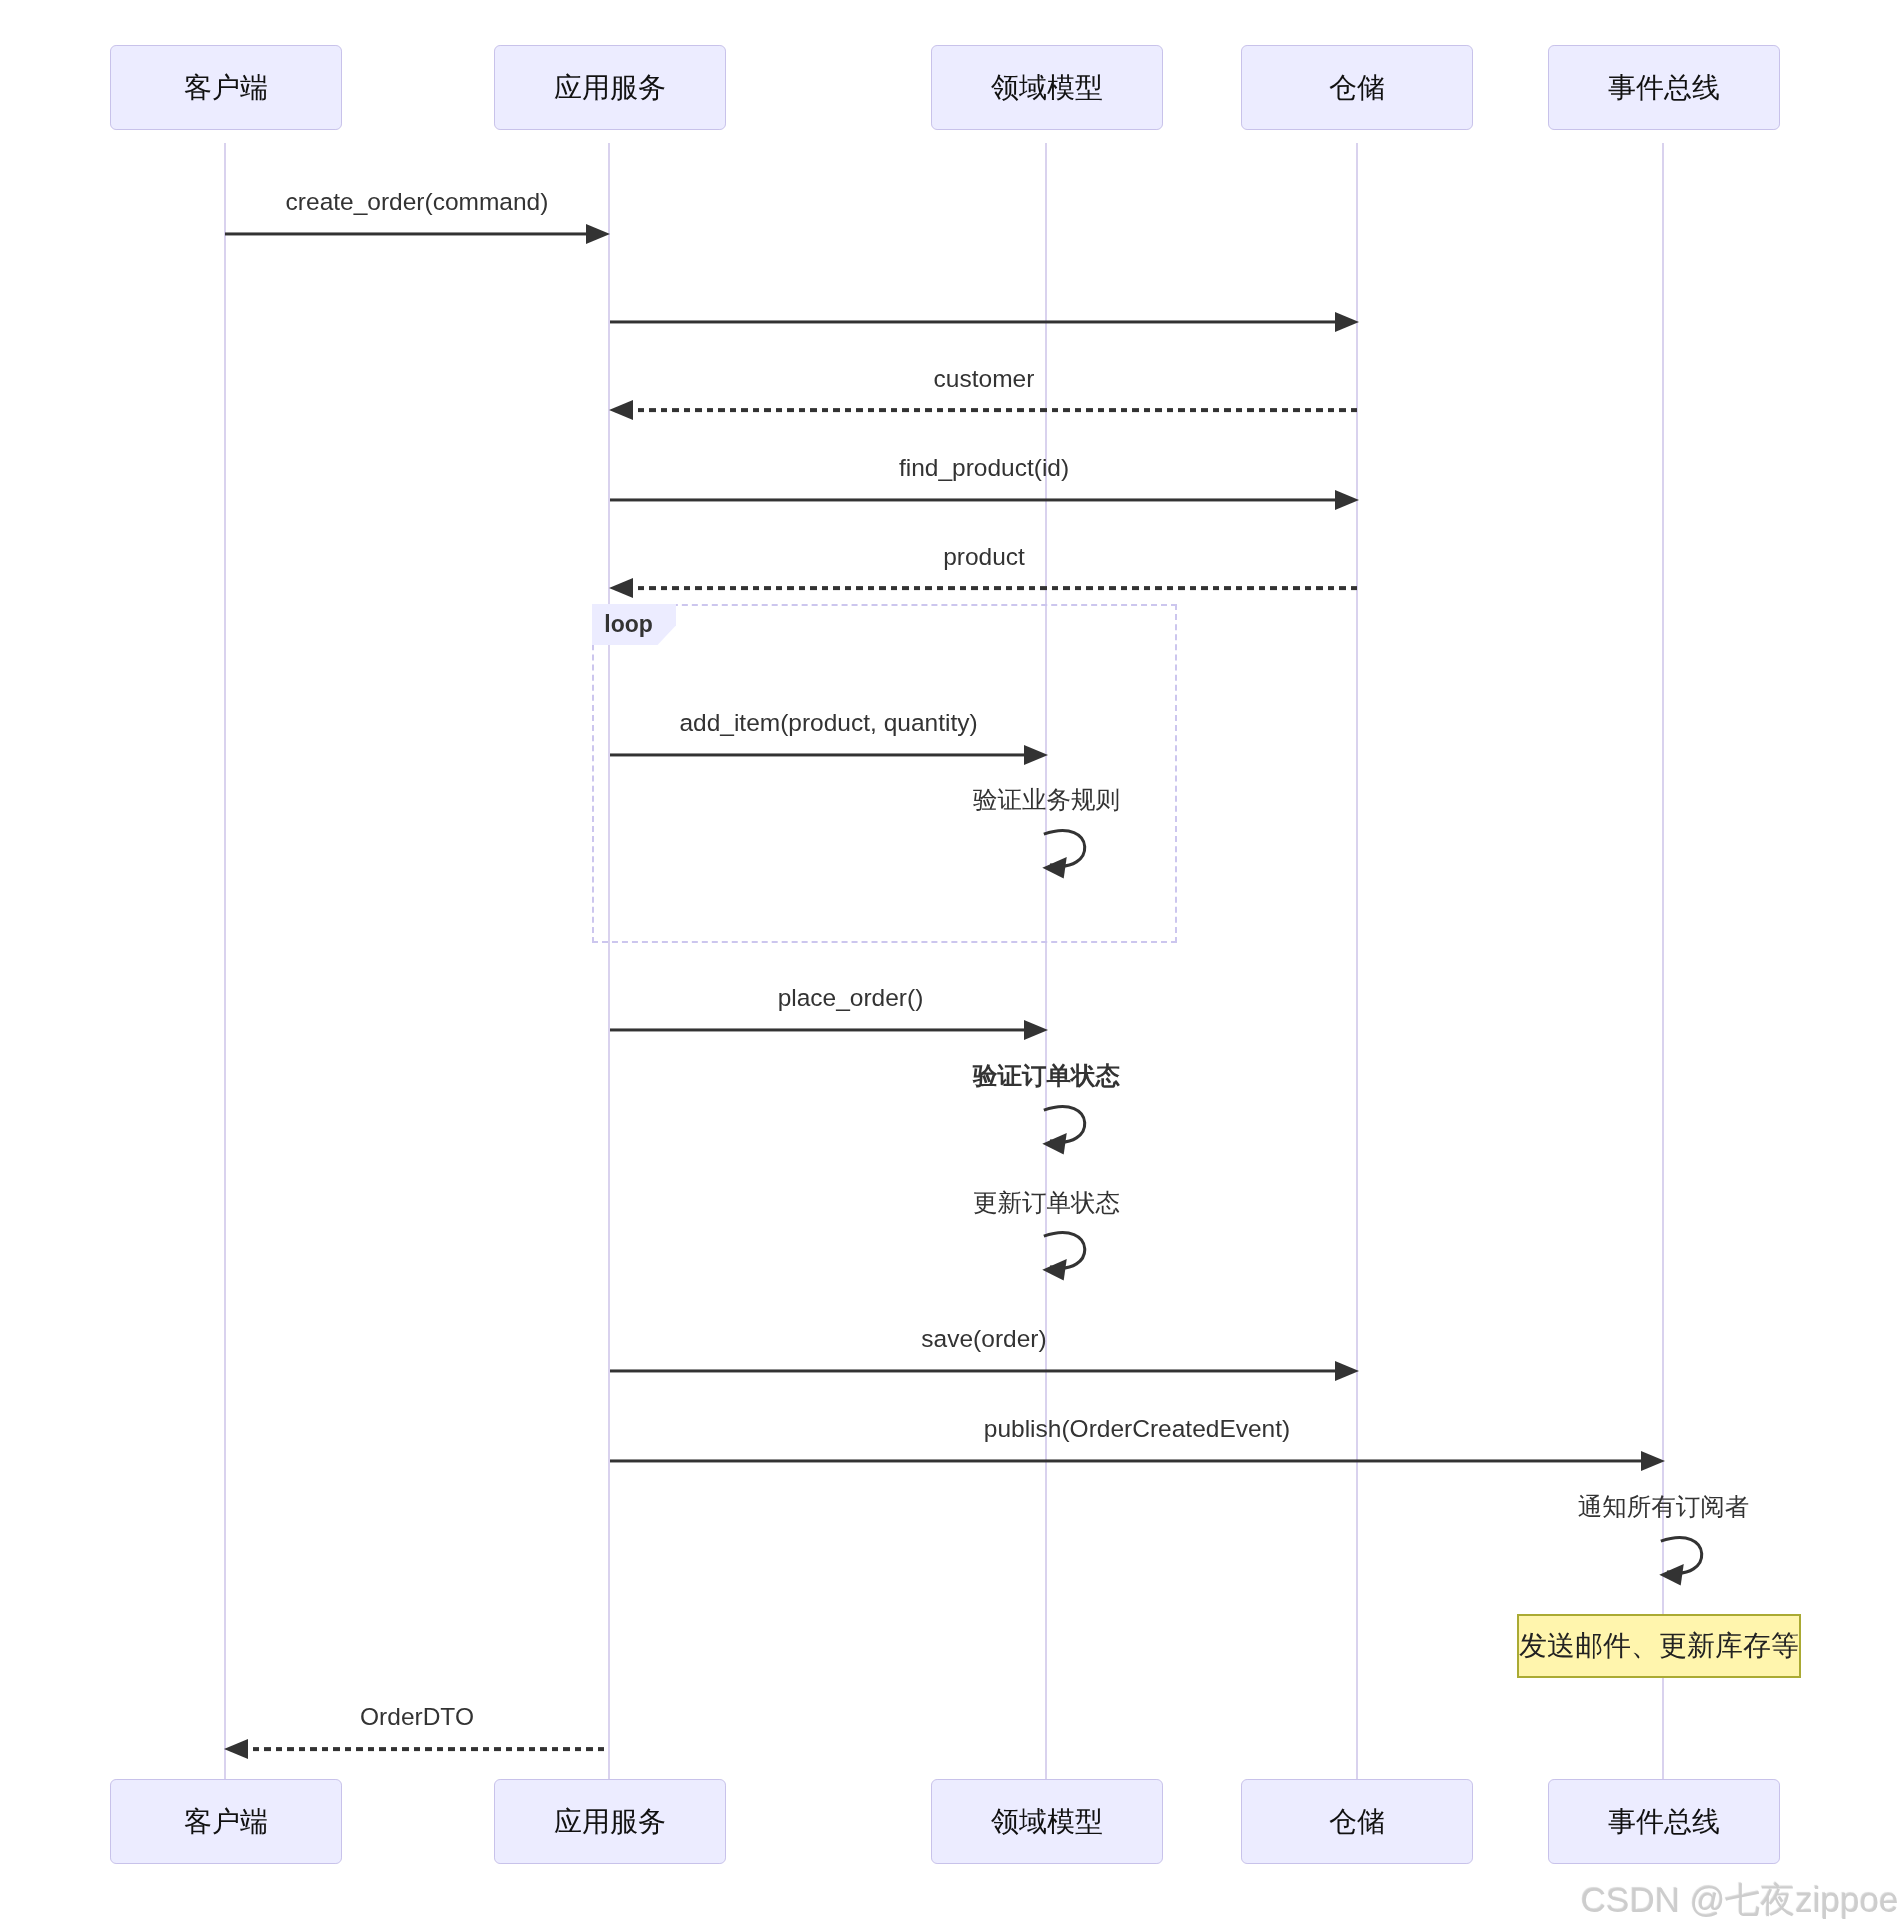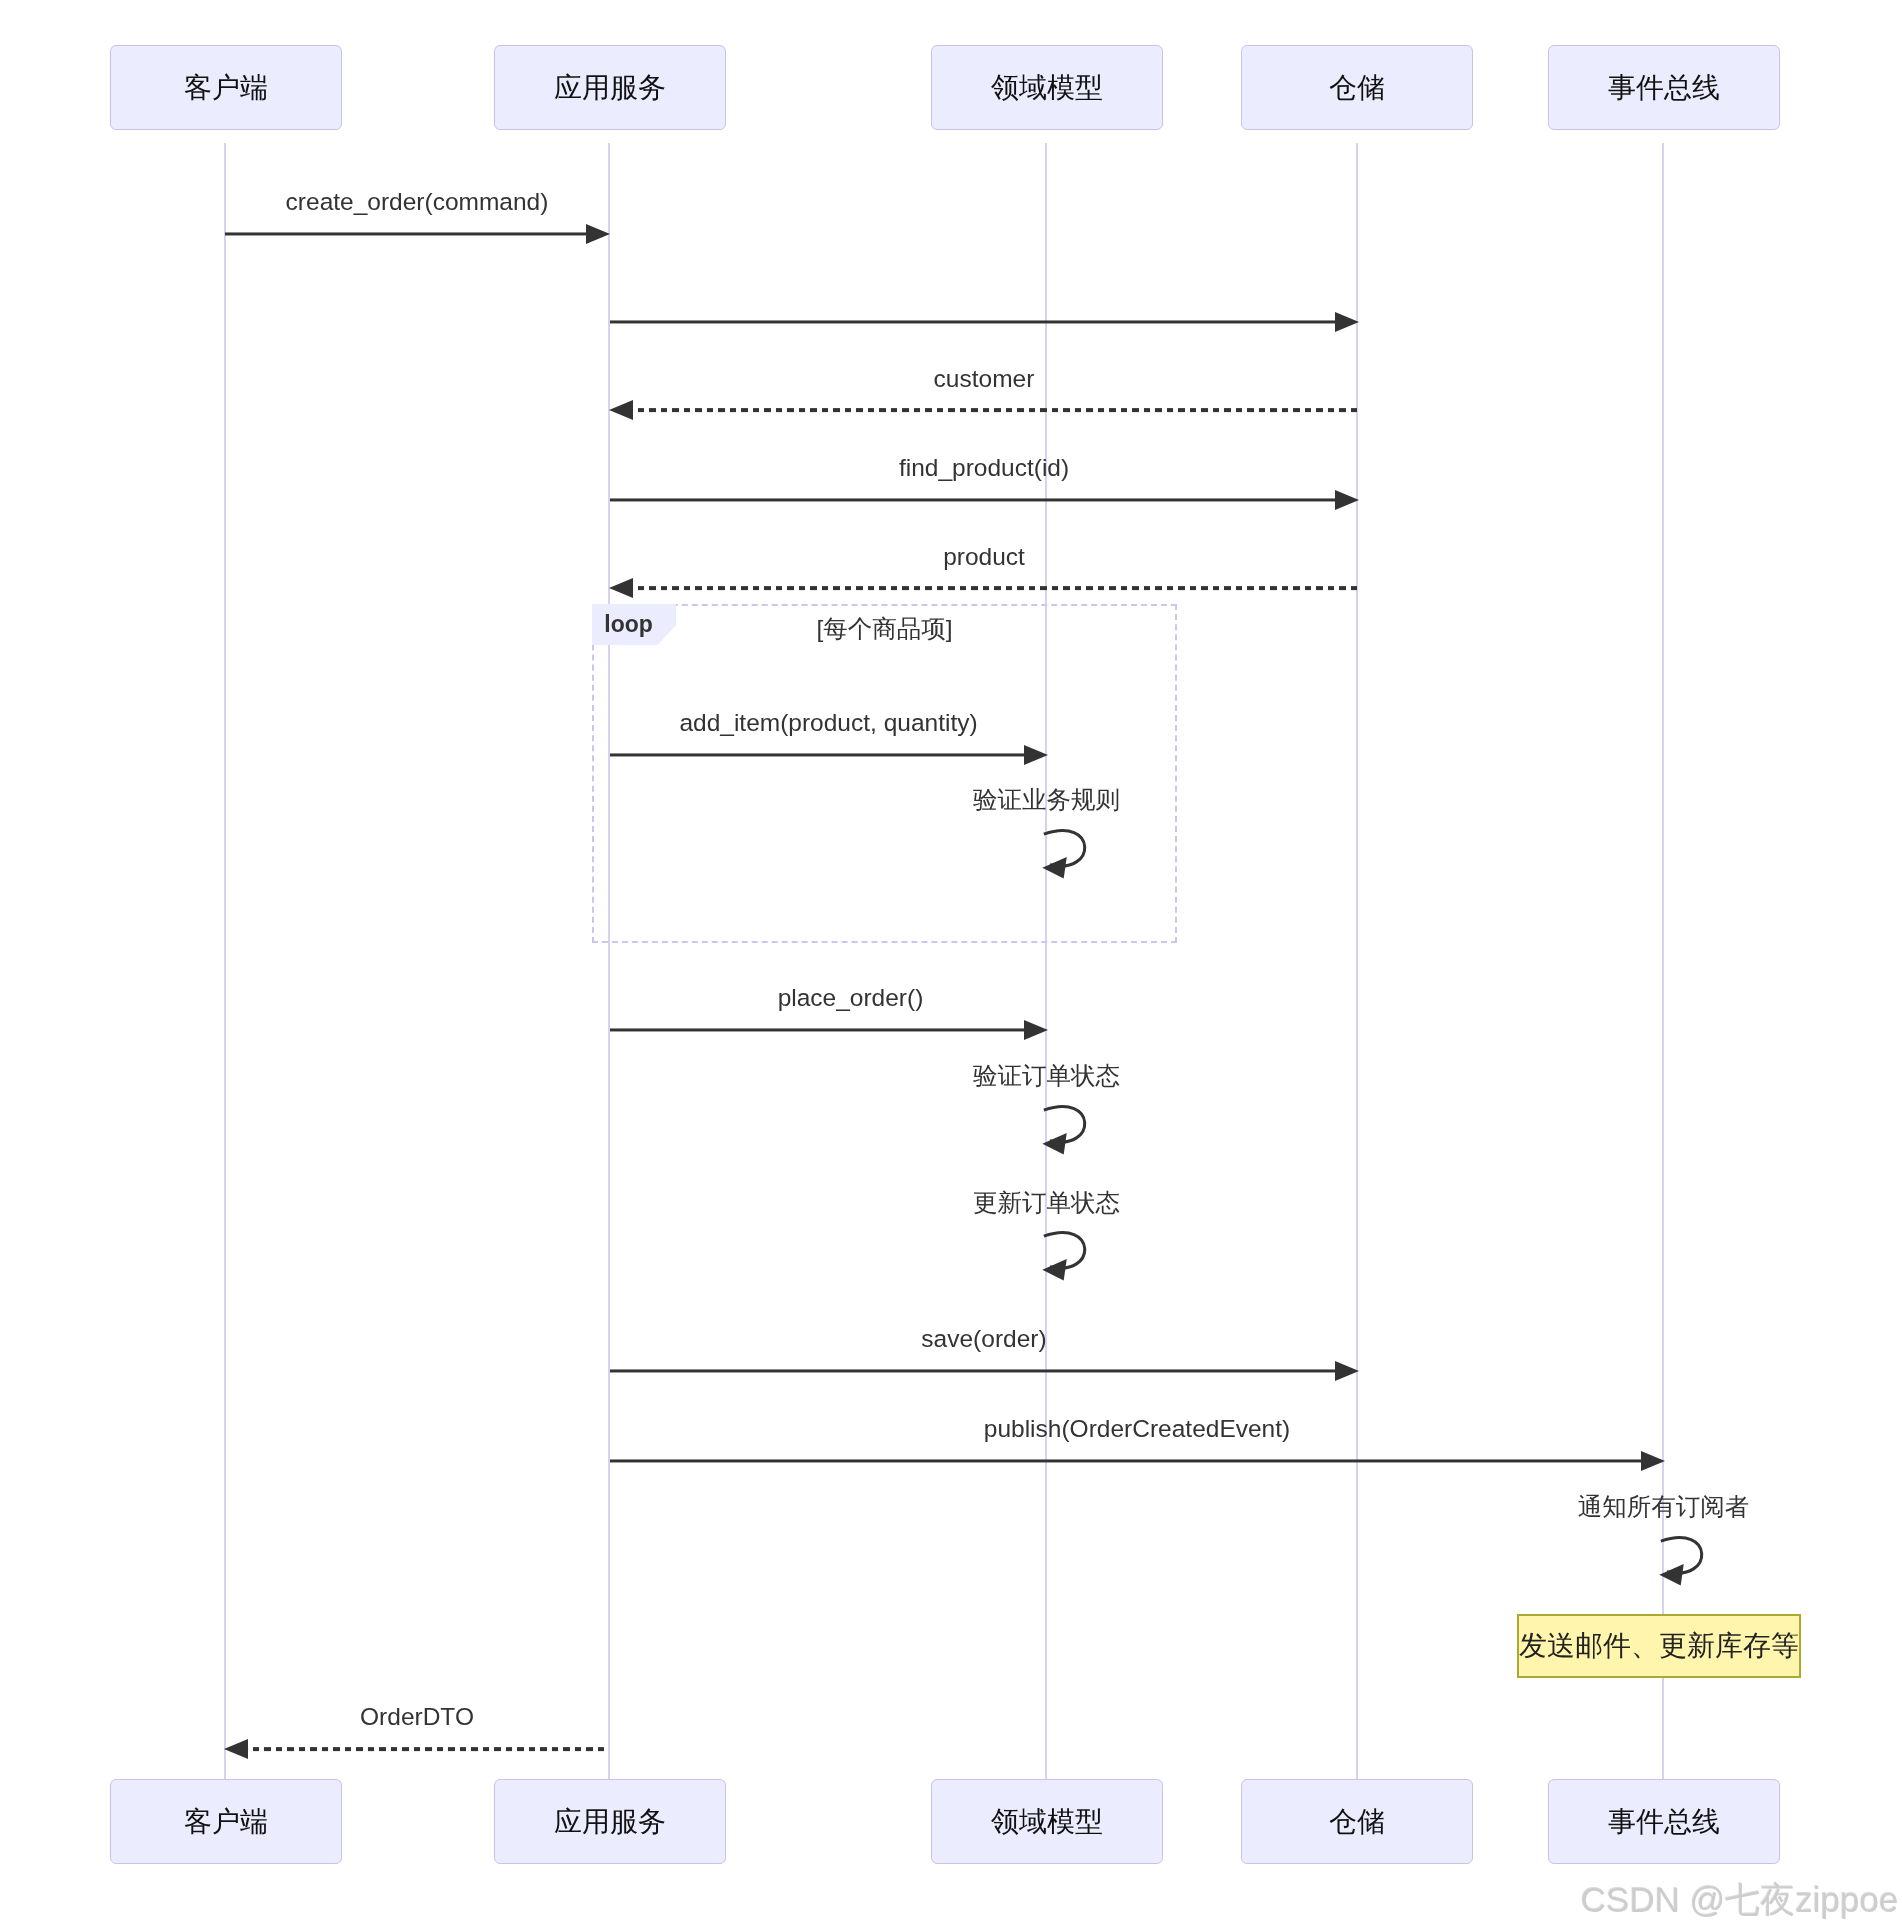--- a/index.html
+++ b/index.html
@@ -141,39 +141,38 @@
 
   <div class="msg-label" style="left:610px;width:748px;top:541px;">product</div>
   <div class="arrow left dashed" style="left:610px;width:748px;top:577px;">
       <div class="line"></div>
     </div>
 
   <div class="loop-frame" style="left:592px;top:604px;width:585px;height:339px;"></div>
   <div class="loop-tab" style="left:592px;top:604px;font-weight:bold;">
       <span>loop</span>
     </div>
-  <div class="loop-condition" style="left:592px;width:585px;top:612px;">[每个商品项]</div>
 
   <div class="msg-label" style="left:610px;width:437px;top:707px;">add_item(product, quantity)</div>
   <div class="arrow right" style="left:610px;width:437px;top:744px;">
       <div class="line"></div>
     </div>
 
   <div class="msg-label" style="left:878px;width:337px;top:784px;">验证业务规则</div>
   <svg class="selfloop" style="left:1042px;top:825px;" viewBox="0 0 100 72">
     <path d="M 2 12 C 72 -12, 72 66, 10 52" fill="none" stroke="#333333" stroke-width="4"></path>
     <polygon points="32,42 0,56 28,70" fill="#333333"></polygon>
   </svg>
 
   <div class="msg-label" style="left:610px;width:481px;top:982px;">place_order()</div>
   <div class="arrow right" style="left:610px;width:437px;top:1019px;">
       <div class="line"></div>
     </div>
 
-  <div class="msg-label" style="left:878px;width:337px;top:1060px;">验证订单状态</div>
+  <div class="msg-label" style="left:878px;width:337px;top:1060px;font-weight:bold;">验证订单状态</div>
   <svg class="selfloop" style="left:1042px;top:1101px;" viewBox="0 0 100 72">
     <path d="M 2 12 C 72 -12, 72 66, 10 52" fill="none" stroke="#333333" stroke-width="4"></path>
     <polygon points="32,42 0,56 28,70" fill="#333333"></polygon>
   </svg>
 
   <div class="msg-label" style="left:878px;width:337px;top:1187px;">更新订单状态</div>
   <svg class="selfloop" style="left:1042px;top:1227px;" viewBox="0 0 100 72">
     <path d="M 2 12 C 72 -12, 72 66, 10 52" fill="none" stroke="#333333" stroke-width="4"></path>
     <polygon points="32,42 0,56 28,70" fill="#333333"></polygon>
   </svg>

